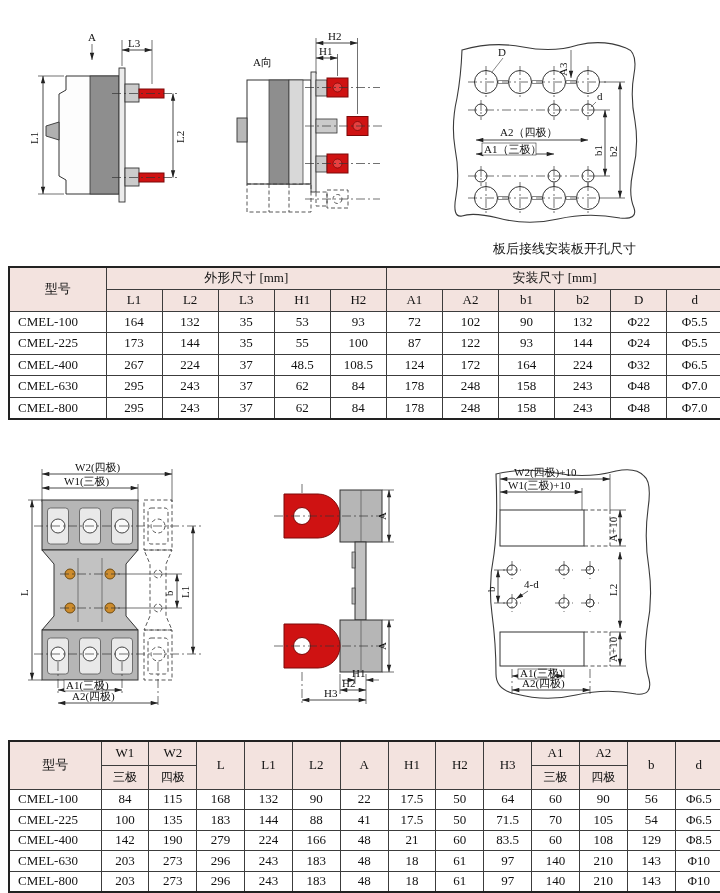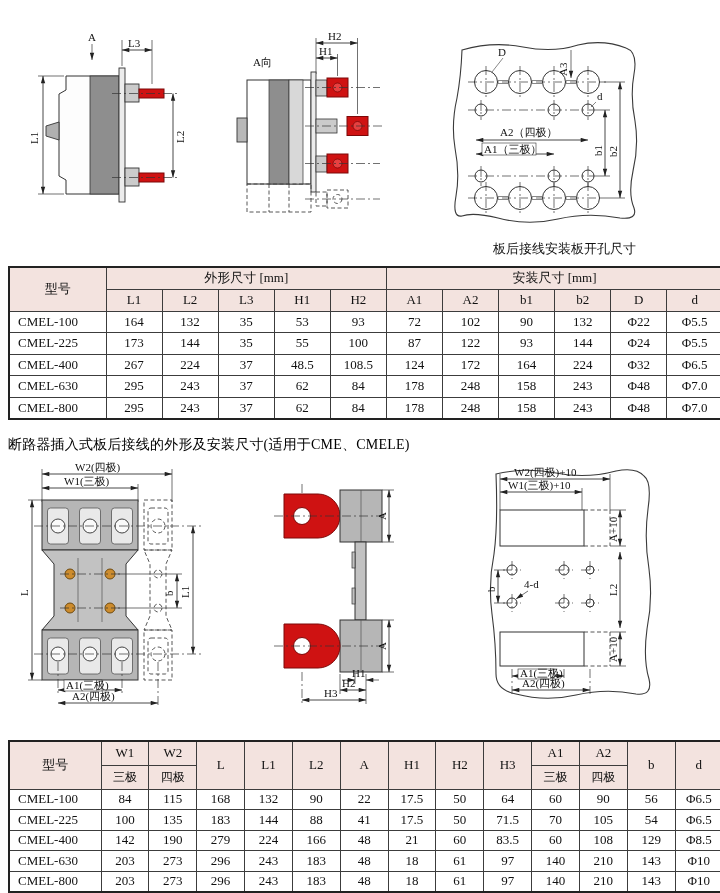--- a/index.html
+++ b/index.html
@@ -287,21 +287,20 @@
           <td>178</td>
           <td>248</td>
           <td>158</td>
           <td>243</td>
           <td>Φ48</td>
           <td>Φ7.0</td>
         </tr>
       </tbody>
   </table>
 
-  <div class="abs sec-title" style="left:8px;top:436px">断路器插入式板后接线的外形及安装尺寸(适用于CME、CMELE)</div>
 
   <svg class="abs" style="left:20px;top:462px" width="195" height="248" viewBox="0 0 195 248">
 
     <line class="xl" x1="22" y1="7" x2="22" y2="40"></line>
     <line class="xl" x1="152" y1="7" x2="152" y2="40"></line>
     <line class="dl" x1="22" y1="12" x2="152" y2="12" marker-start="url(#ah)" marker-end="url(#ah)"></line>
     <text x="55" y="9">W2(四极)</text>
     <line class="xl" x1="118" y1="22" x2="118" y2="40"></line>
     <line class="dl" x1="22" y1="26" x2="118" y2="26" marker-start="url(#ah)" marker-end="url(#ah)"></line>
     <text x="44" y="23" font-size="10">W1(三极)</text>

